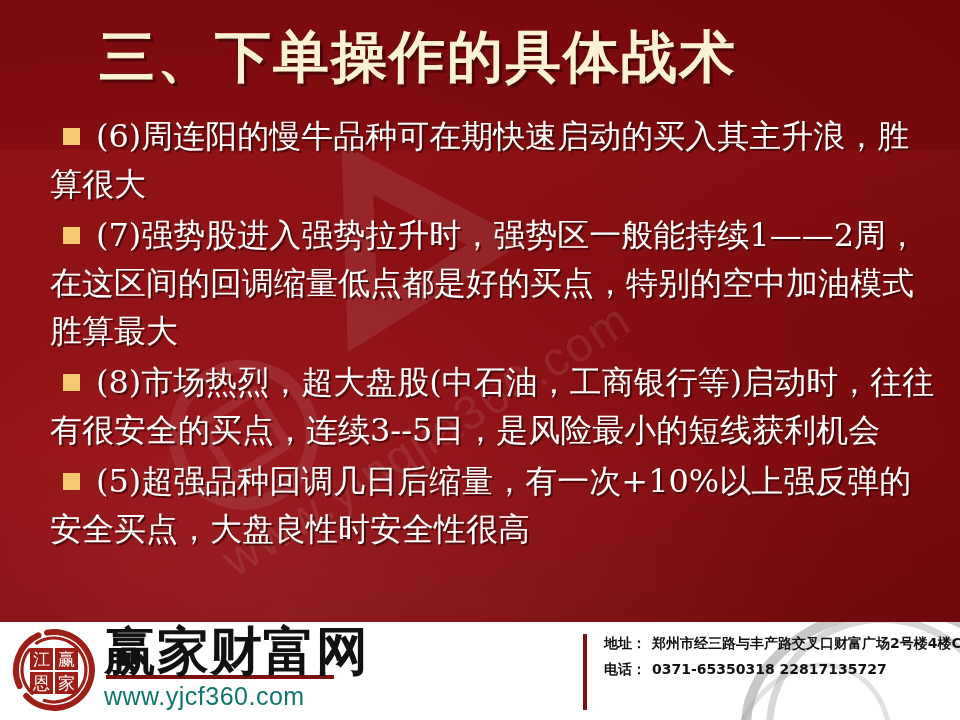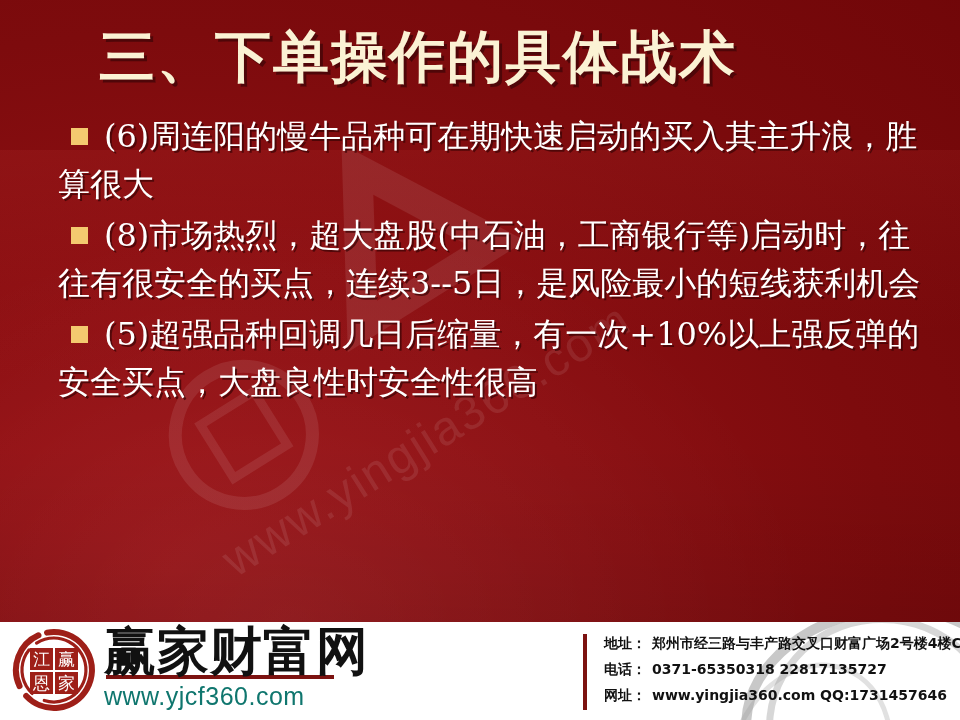--- a/index.html
+++ b/index.html
@@ -137,21 +137,21 @@
   
   .body {
     position: absolute;
     left: 46px;
     top: 112px;
     width: 890px;
   }
   .bullet {
     position: relative;
     padding-left: 0;
-    margin: 0 0 3px 12px;
+    margin: 0 0 3px 4px;
     font-family: "DejaVu Serif", "Liberation Serif", serif;
     font-size: 32px;
     line-height: 48px;
     color: #ffffff;
     text-shadow: 2px 2px 0 rgba(60,4,6,0.75);
     text-indent: 46px;
     text-align: left;
   }
   .bullet .marker {
     position: absolute;
@@ -285,20 +285,23 @@
     </div>
 
     <div class="title">三、下单操作的具体战术</div>
 
     <div class="body">
 
       <div class="bullet">
         <span class="marker"></span><span class="txt">(6)周连阳的慢牛品种可在期快速启动的买入其主升浪，胜算很大</span>
       </div>
 
+      <div class="bullet">
+        <span class="marker"></span><span class="txt">(7)强势股进入强势拉升时，强势区一般能持续1——2周，在这区间的回调缩量低点都是好的买点，特别的空中加油模式胜算最大</span>
+      </div>
 
       <div class="bullet">
         <span class="marker"></span><span class="txt">(8)市场热烈，超大盘股(中石油，工商银行等)启动时，往往有很安全的买点，连续3--5日，是风险最小的短线获利机会</span>
       </div>
 
       <div class="bullet">
         <span class="marker"></span><span class="txt">(5)超强品种回调几日后缩量，有一次+10%以上强反弹的安全买点，大盘良性时安全性很高</span>
       </div>
 
     </div>
@@ -338,18 +341,15 @@
 
   <div class="divider"></div>
 
   <div class="contact">
     <div class="contact-line">
       <span class="lbl">地址：</span><span>郑州市经三路与丰产路交叉口财富广场2号楼4楼C户</span>
     </div>
     <div class="contact-line">
       <span class="lbl">电话：</span><span>0371-65350318  22817135727</span>
     </div>
-    <div class="contact-line">
-      <span class="lbl">网址：</span><span>www.yingjia360.com  QQ:1731457646</span>
-    </div>
   </div>
 
 </div>
 
 </body></html>

